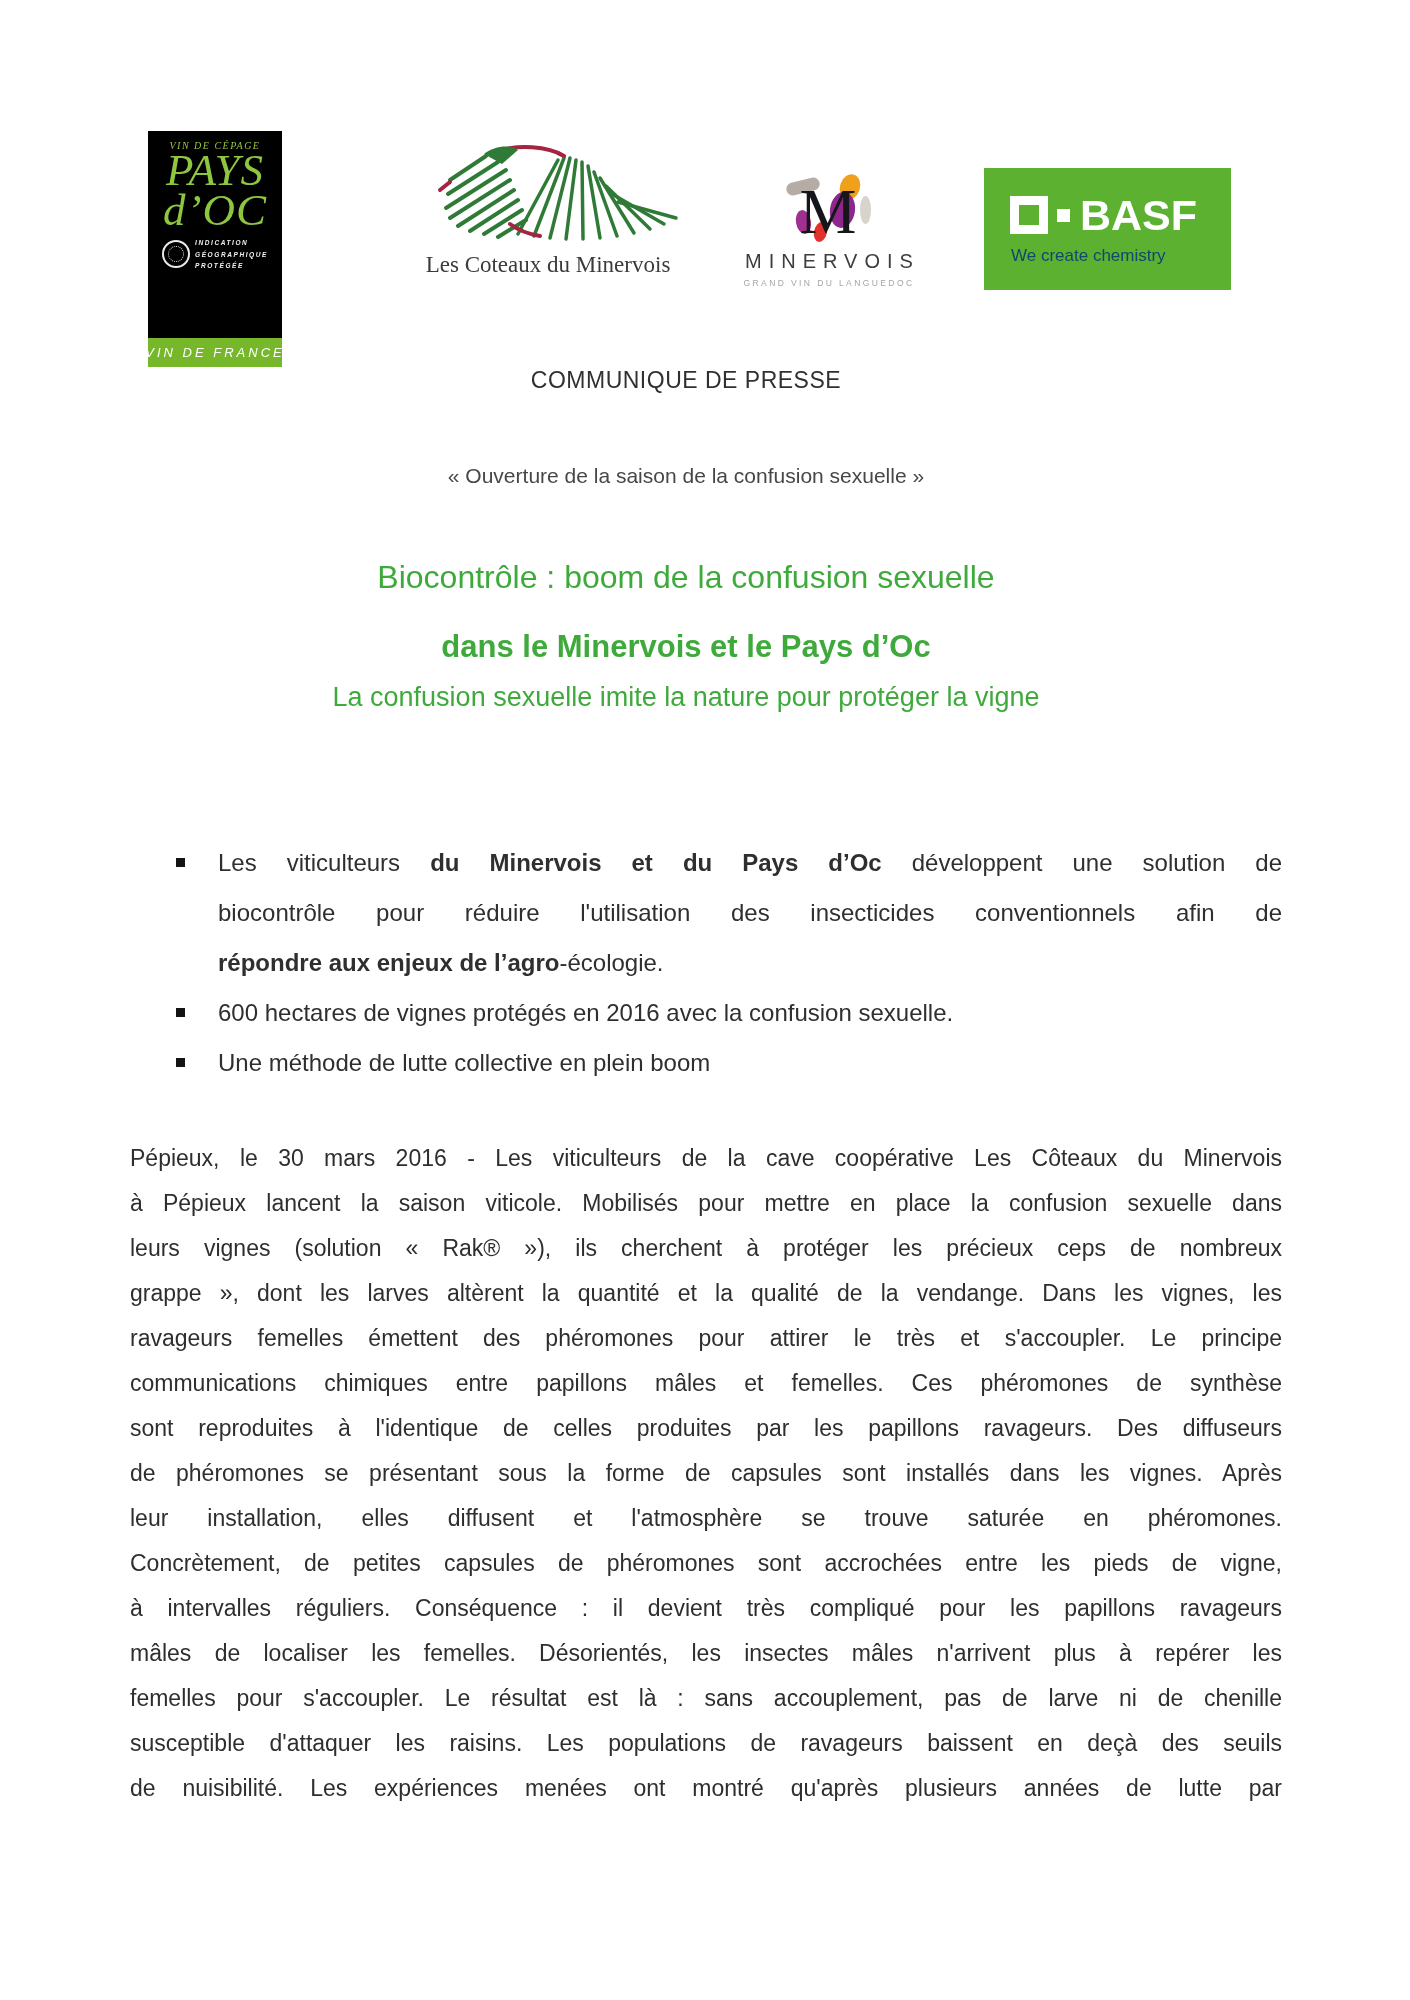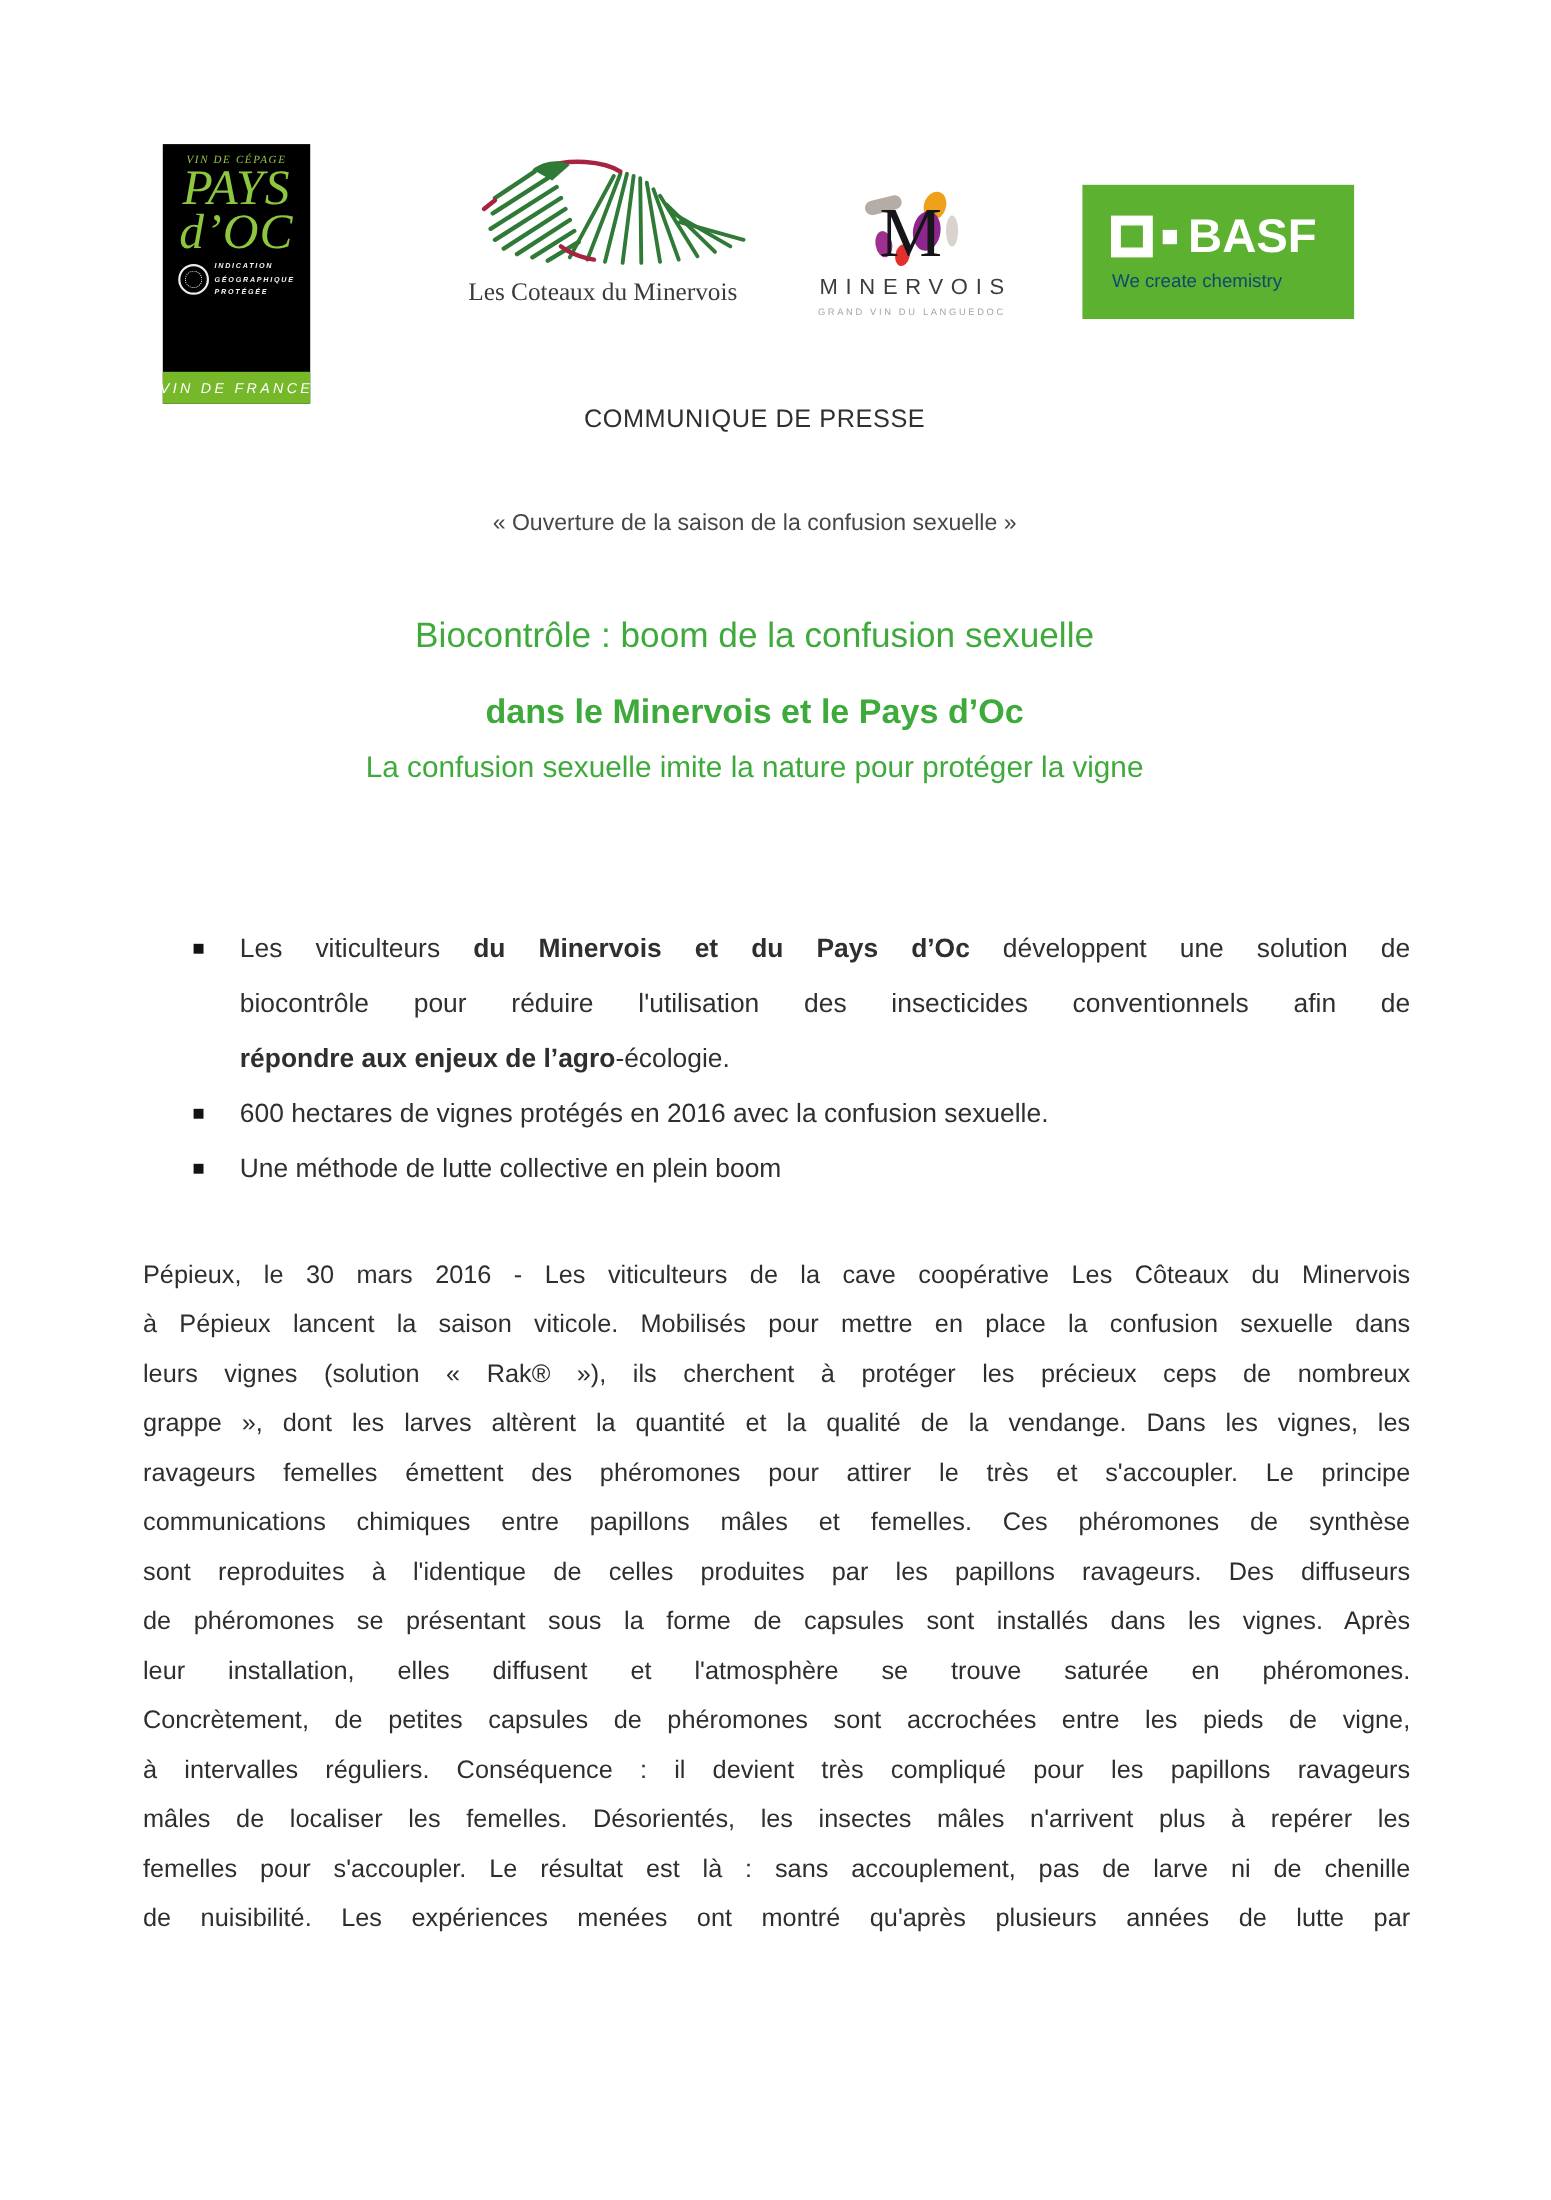--- a/index.html
+++ b/index.html
@@ -171,16 +171,17 @@
     <div class="bline">grappe », dont les larves altèrent la quantité et la qualité de la vendange. Dans les vignes, les</div>
     <div class="bline">ravageurs femelles émettent des phéromones pour attirer le très et s'accoupler. Le principe</div>
     <div class="bline">communications chimiques entre papillons mâles et femelles. Ces phéromones de synthèse</div>
     <div class="bline">sont reproduites à l'identique de celles produites par les papillons ravageurs. Des diffuseurs</div>
     <div class="bline">de phéromones se présentant sous la forme de capsules sont installés dans les vignes. Après</div>
     <div class="bline">leur installation, elles diffusent et l'atmosphère se trouve saturée en phéromones.</div>
     <div class="bline">Concrètement, de petites capsules de phéromones sont accrochées entre les pieds de vigne,</div>
     <div class="bline">à intervalles réguliers. Conséquence : il devient très compliqué pour les papillons ravageurs</div>
     <div class="bline">mâles de localiser les femelles. Désorientés, les insectes mâles n'arrivent plus à repérer les</div>
     <div class="bline">femelles pour s'accoupler. Le résultat est là : sans accouplement, pas de larve ni de chenille</div>
+    <div class="bline">susceptible d'attaquer les raisins. Les populations de ravageurs baissent en deçà des seuils</div>
     <div class="bline">de nuisibilité. Les expériences menées ont montré qu'après plusieurs années de lutte par</div>
   </div>
 
 </div>
 
 </body></html>

